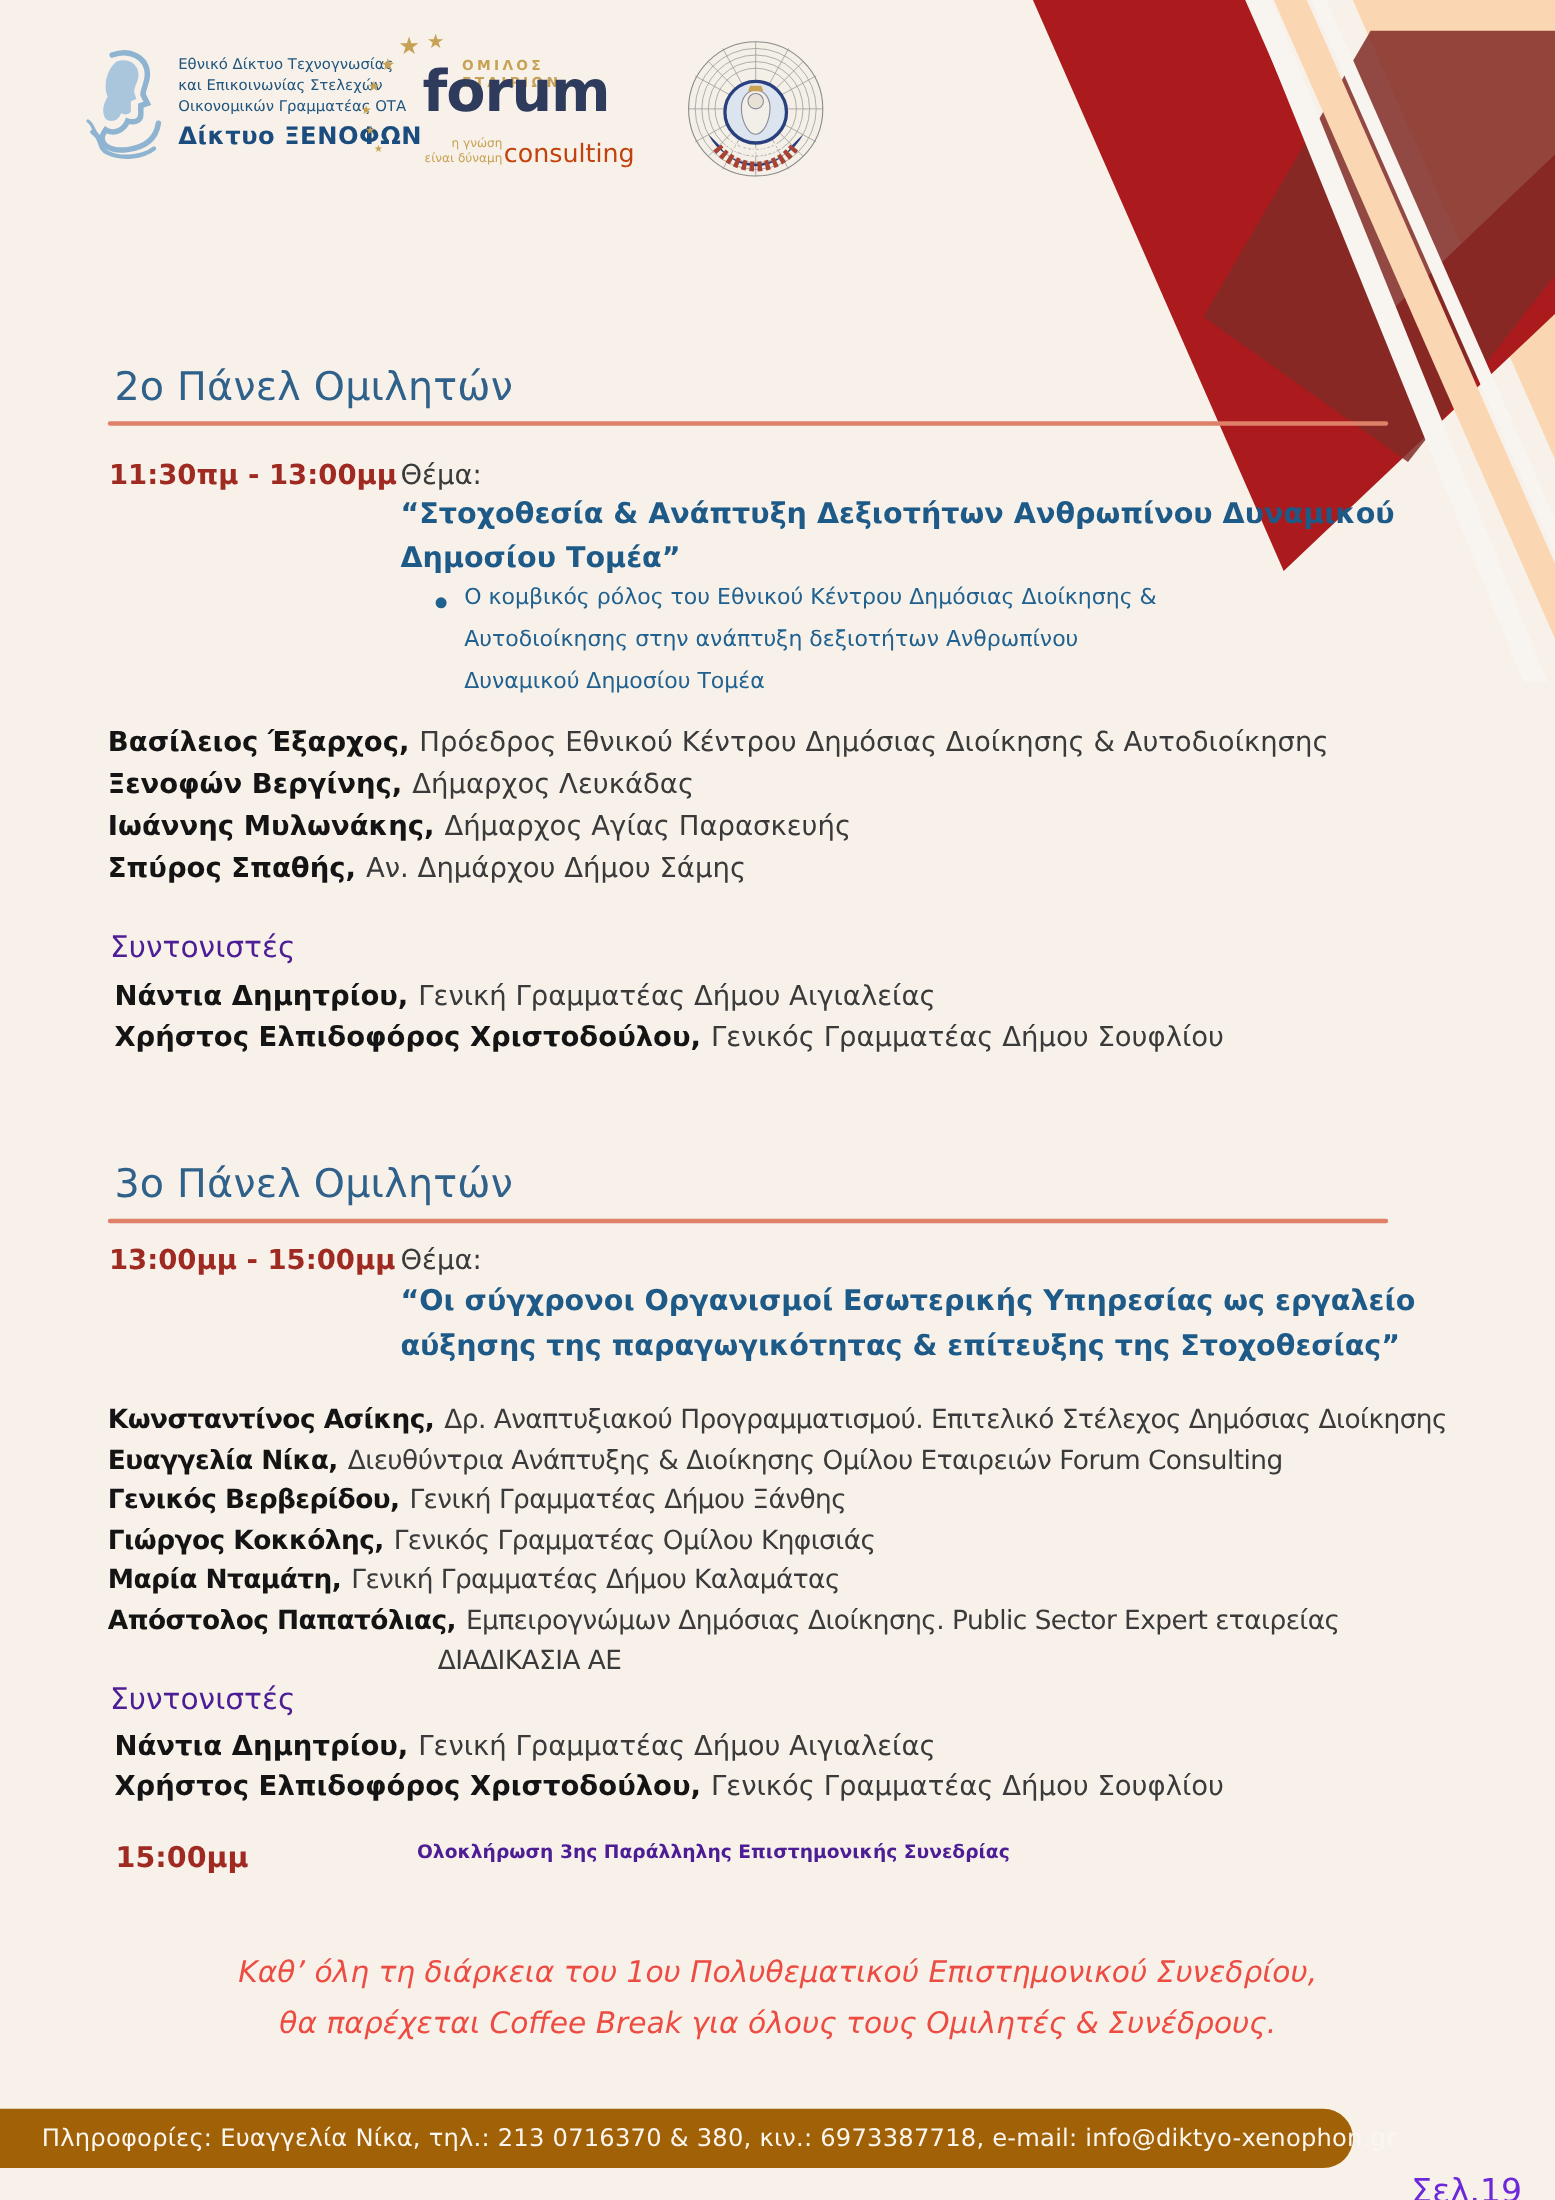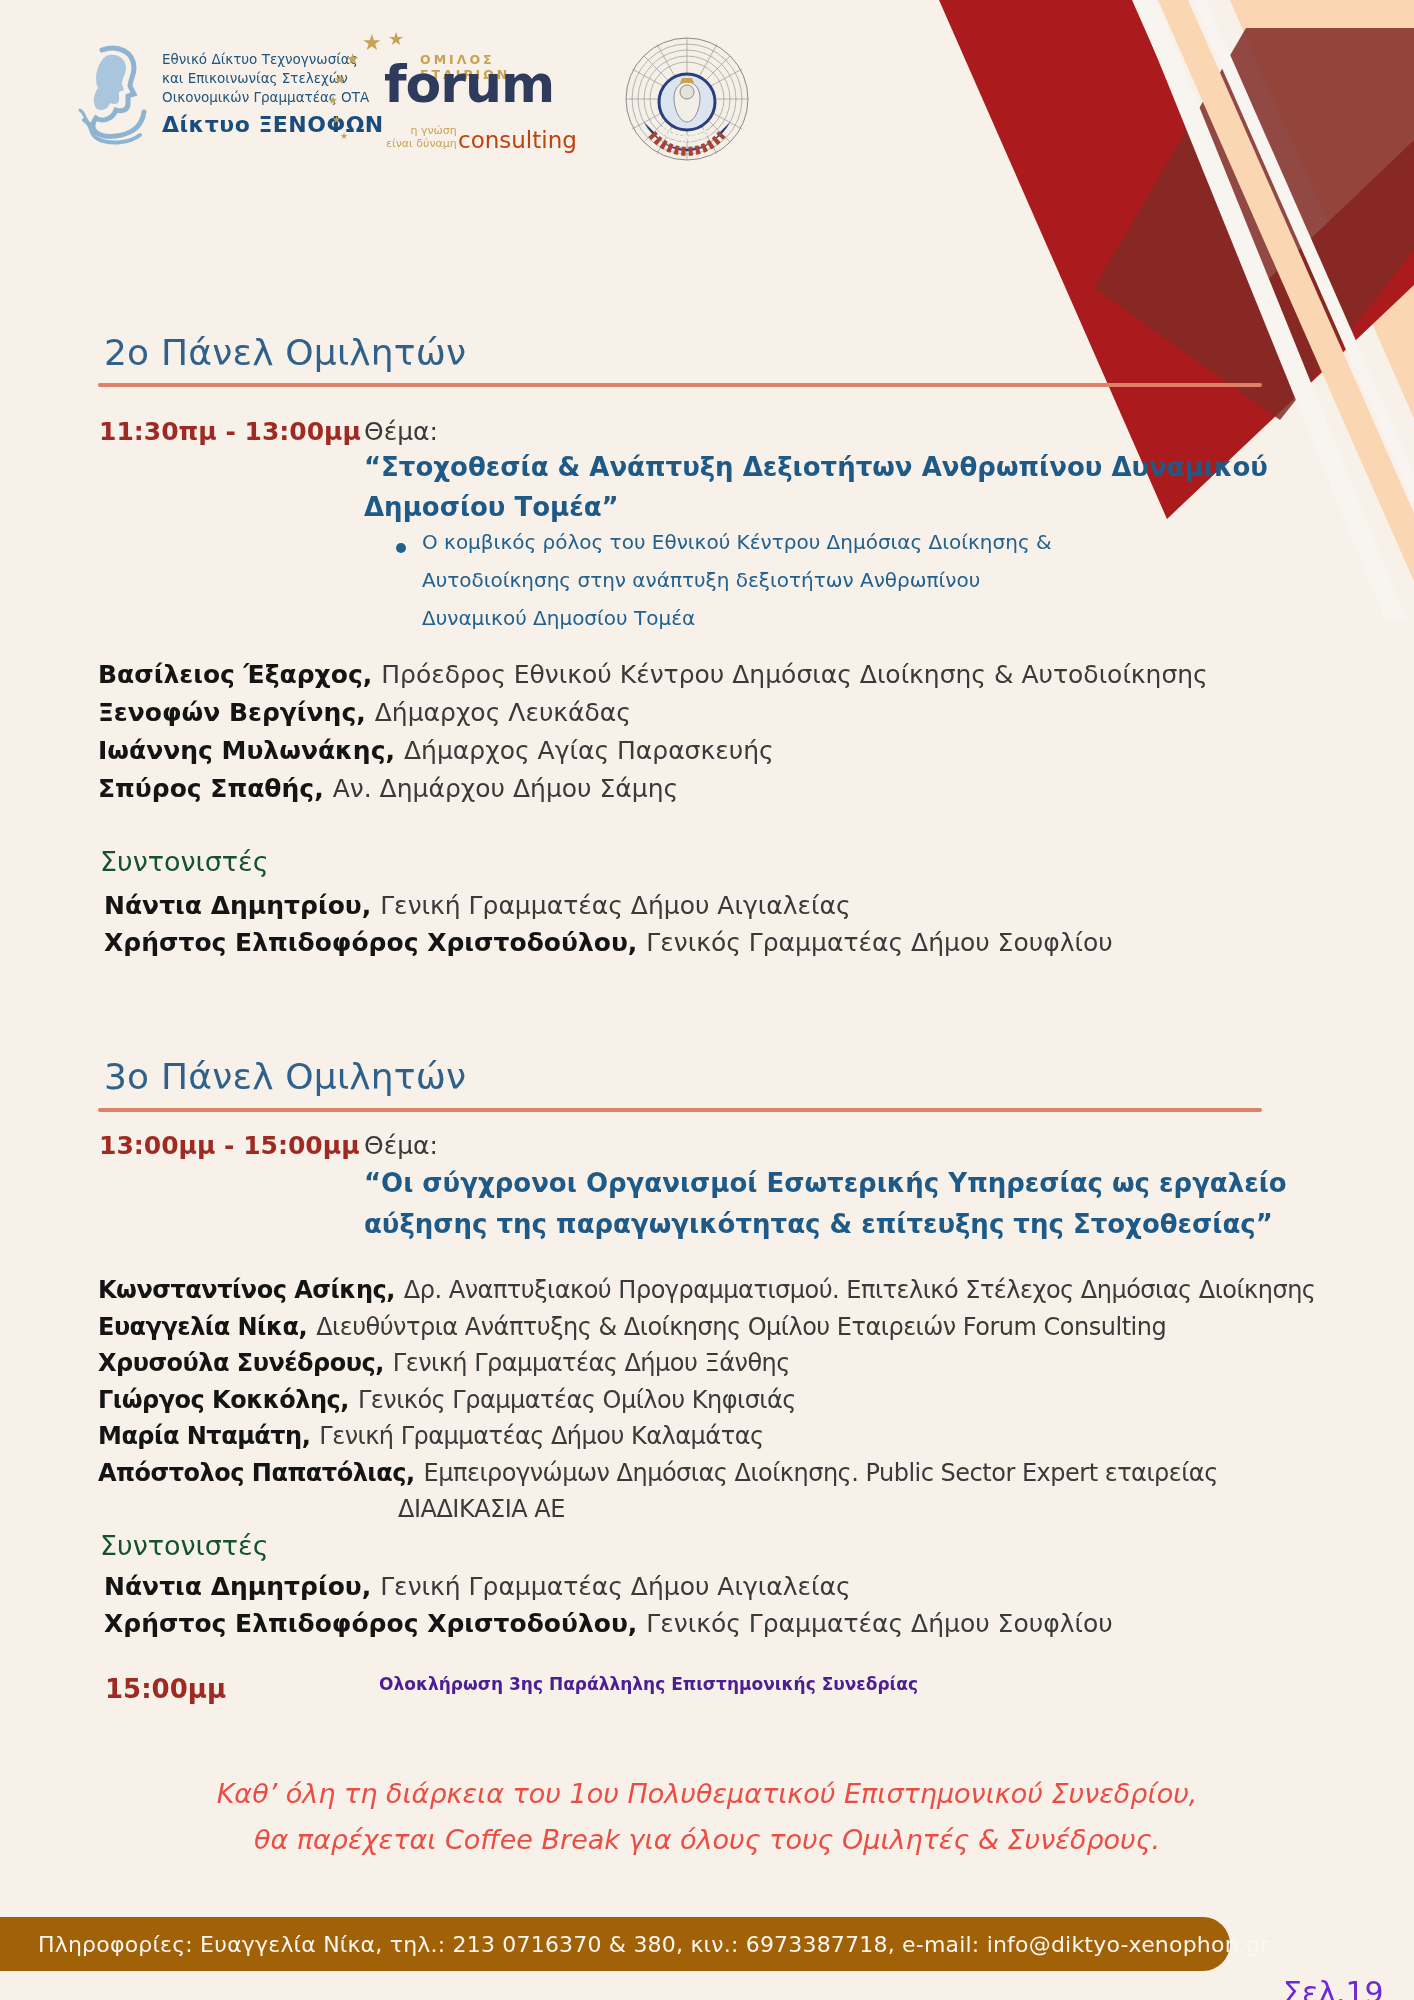--- a/index.html
+++ b/index.html
@@ -32,21 +32,21 @@
   .panel-title{position:absolute;left:104px;font-size:36px;font-weight:500;color:#30618A;letter-spacing:.2px;}
   .rule{position:absolute;left:98px;width:1164px;height:4px;background:#DF8068;border-radius:2px;}
   .time{position:absolute;left:99px;font-size:25px;font-weight:bold;color:#9E2A22;}
   .thema{position:absolute;left:364px;font-size:25px;color:#3a3a3a;}
   .theme-line{position:absolute;left:364px;font-size:26px;font-weight:bold;color:#1E5A88;}
   .bullet-line{position:absolute;left:422px;font-size:20px;color:#20618F;}
   .bullet-dot{position:absolute;left:396px;width:10px;height:10px;border-radius:50%;background:#20618F;}
   .speaker-row{position:absolute;left:98px;font-size:25px;white-space:nowrap;color:#3a3a3a;}
   .speaker-row .nm{font-weight:bold;color:#141414;margin-right:9px;}
   .cond{font-size:24px;letter-spacing:-0.5px;}
-  .coord-title{position:absolute;left:100px;font-size:27px;color:#14532d;}
+  .coord-title{position:absolute;left:100px;font-size:27px;color:#4c1d95;}
   .coord-row{position:absolute;left:104px;font-size:25px;white-space:nowrap;color:#3a3a3a;}
   .coord-row .nm{font-weight:bold;color:#141414;margin-right:9px;}
   .closing-time{position:absolute;left:105px;font-size:26px;font-weight:bold;color:#9E2A22;}
   .closing-text{position:absolute;left:379px;font-size:17px;font-weight:bold;color:#4c1d95;}
   .note{position:absolute;left:92px;width:1230px;text-align:center;font-size:27px;font-style:italic;font-weight:500;color:#ED4C42;}
   
   .footer-bar{position:absolute;left:0;top:1917px;width:1230px;height:54px;background:#a16207;border-radius:0 28px 28px 0;display:flex;align-items:center;}
   .footer-bar .info{margin-left:38px;font-size:22px;color:#FCF6F0;letter-spacing:.2px;white-space:nowrap;}
   .page-num{position:absolute;left:1283px;top:1927px;font-size:30px;font-weight:normal;color:#6d28d9;margin-top:48px;}
 </style>
@@ -160,21 +160,21 @@
   <div class="theme-line" style="top:1168px;">“Οι σύγχρονοι Οργανισμοί Εσωτερικής Υπηρεσίας ως εργαλείο</div>
   <div class="theme-line" style="top:1209px;">αύξησης της παραγωγικότητας &amp; επίτευξης της Στοχοθεσίας”</div>
 
   <div class="speaker-row cond" style="top:1276px;">
     <span class="nm">Κωνσταντίνος Ασίκης,</span><span>Δρ. Αναπτυξιακού Προγραμματισμού. Επιτελικό Στέλεχος Δημόσιας Διοίκησης</span>
   </div>
   <div class="speaker-row cond" style="top:1313px;">
     <span class="nm">Ευαγγελία Νίκα,</span><span>Διευθύντρια Ανάπτυξης &amp; Διοίκησης Ομίλου Εταιρειών Forum Consulting</span>
   </div>
   <div class="speaker-row cond" style="top:1349px;">
-    <span class="nm">Χρυσούλα Συνέδρους,</span><span>Γενική Γραμματέας Δήμου Ξάνθης</span>
+    <span class="nm">Γενικός Βερβερίδου,</span><span>Γενική Γραμματέας Δήμου Ξάνθης</span>
   </div>
   <div class="speaker-row cond" style="top:1386px;">
     <span class="nm">Γιώργος Κοκκόλης,</span><span>Γενικός Γραμματέας Ομίλου Κηφισιάς</span>
   </div>
   <div class="speaker-row cond" style="top:1422px;">
     <span class="nm">Μαρία Νταμάτη,</span><span>Γενική Γραμματέας Δήμου Καλαμάτας</span>
   </div>
   <div class="speaker-row cond" style="top:1459px;">
     <span class="nm">Απόστολος Παπατόλιας,</span><span>Εμπειρογνώμων Δημόσιας Διοίκησης. Public Sector Expert εταιρείας</span>
   </div>

